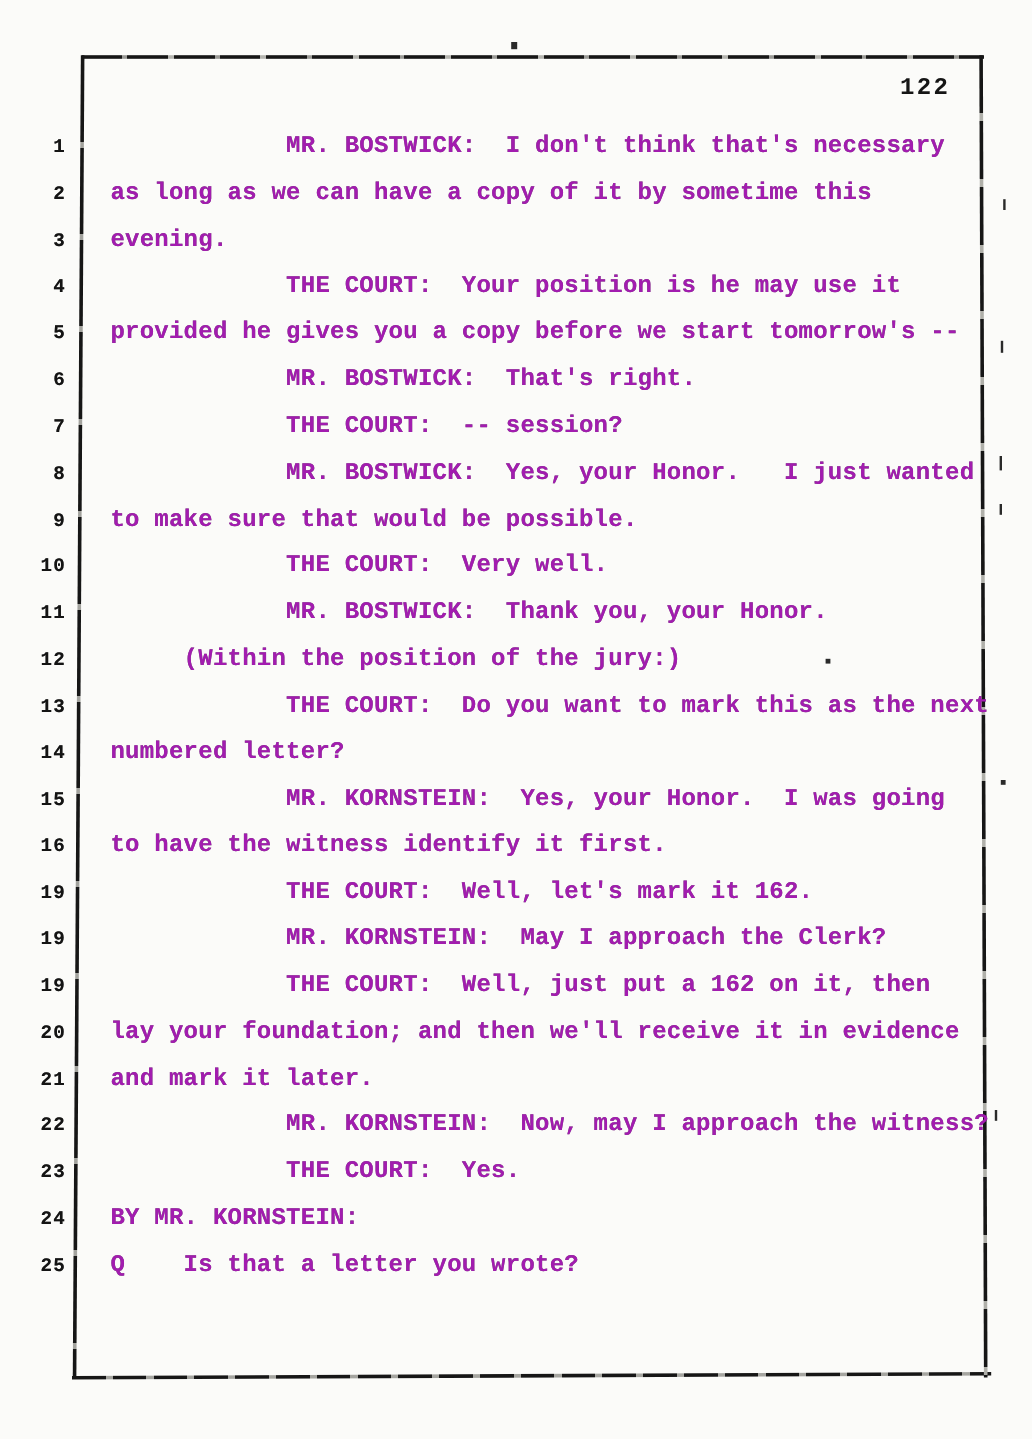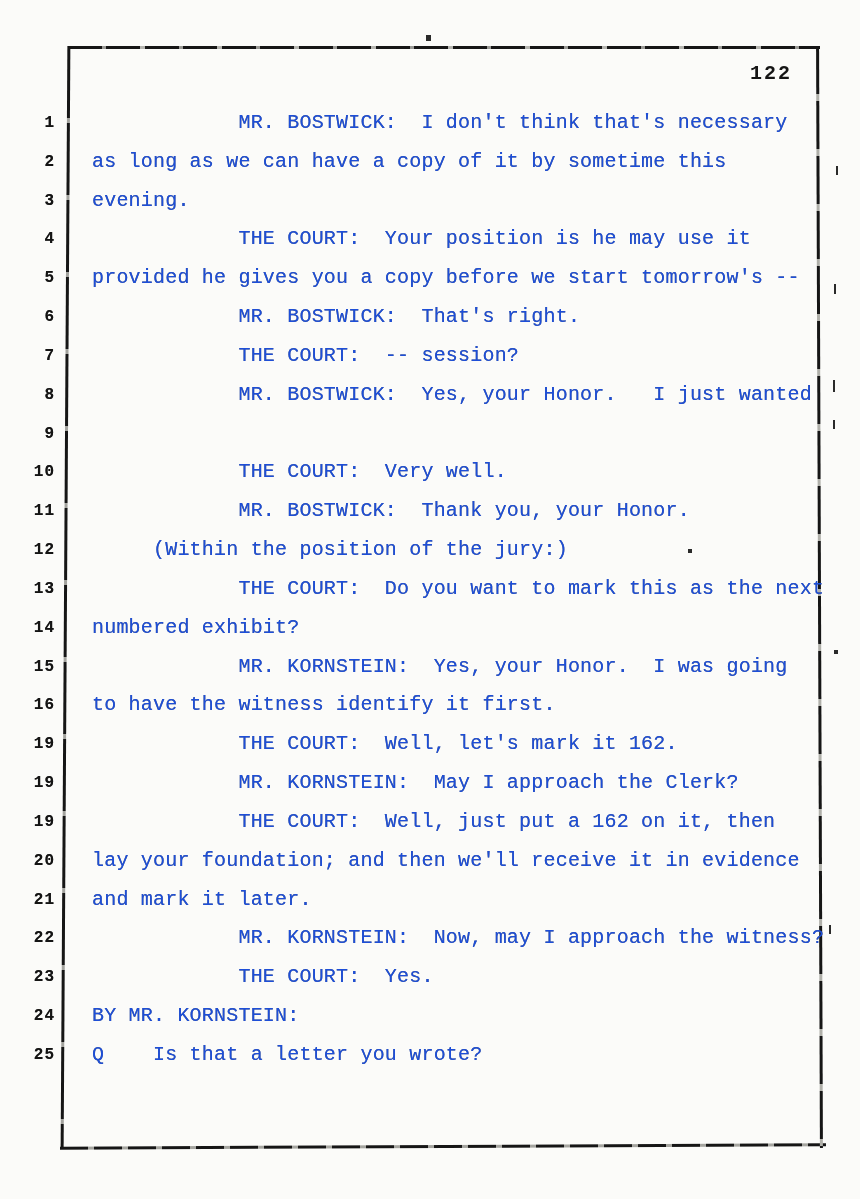--- a/index.html
+++ b/index.html
@@ -56,22 +56,22 @@
     text-align: right;
     font-size: 16px;
     font-weight: bold;
     color: #141414;
     letter-spacing: 1px;
     text-shadow: 0 0 0.5px rgba(20,20,20,0.65);
   }
   .txt {
     padding-left: 37px;
     font-size: 20px;
-    font-weight: normal;
-    color: #1d4ed8;
+    font-weight: bold;
+    color: #a21caf;
     white-space: pre;
     letter-spacing: 0.2px;
     text-shadow: 0 0 0.5px rgba(20,20,20,0.6);
   }
   
   .artifact { position: absolute; background: #2a2a2a; }
   .a1 { left: 426px; top: 35px;  width: 5px; height: 6px; }
   .a2 { left: 836px; top: 166px; width: 2px; height: 9px; }
   .a3 { left: 834px; top: 284px; width: 2px; height: 10px; }
   .a4 { left: 833px; top: 380px; width: 2px; height: 12px; }
@@ -120,40 +120,41 @@
     <div class="row">
         <span class="no">7</span>
         <span class="txt">            THE COURT:  -- session?</span>
       </div>
     <div class="row">
         <span class="no">8</span>
         <span class="txt">            MR. BOSTWICK:  Yes, your Honor.   I just wanted</span>
       </div>
     <div class="row">
         <span class="no">9</span>
+        <span class="txt">to make sure that would be possible.</span>
       </div>
     <div class="row">
         <span class="no">10</span>
         <span class="txt">            THE COURT:  Very well.</span>
       </div>
     <div class="row">
         <span class="no">11</span>
         <span class="txt">            MR. BOSTWICK:  Thank you, your Honor.</span>
       </div>
     <div class="row">
         <span class="no">12</span>
         <span class="txt">     (Within the position of the jury:)</span>
       </div>
     <div class="row">
         <span class="no">13</span>
         <span class="txt">            THE COURT:  Do you want to mark this as the next</span>
       </div>
     <div class="row">
         <span class="no">14</span>
-        <span class="txt">numbered exhibit?</span>
+        <span class="txt">numbered letter?</span>
       </div>
     <div class="row">
         <span class="no">15</span>
         <span class="txt">            MR. KORNSTEIN:  Yes, your Honor.  I was going</span>
       </div>
     <div class="row">
         <span class="no">16</span>
         <span class="txt">to have the witness identify it first.</span>
       </div>
     <div class="row">

